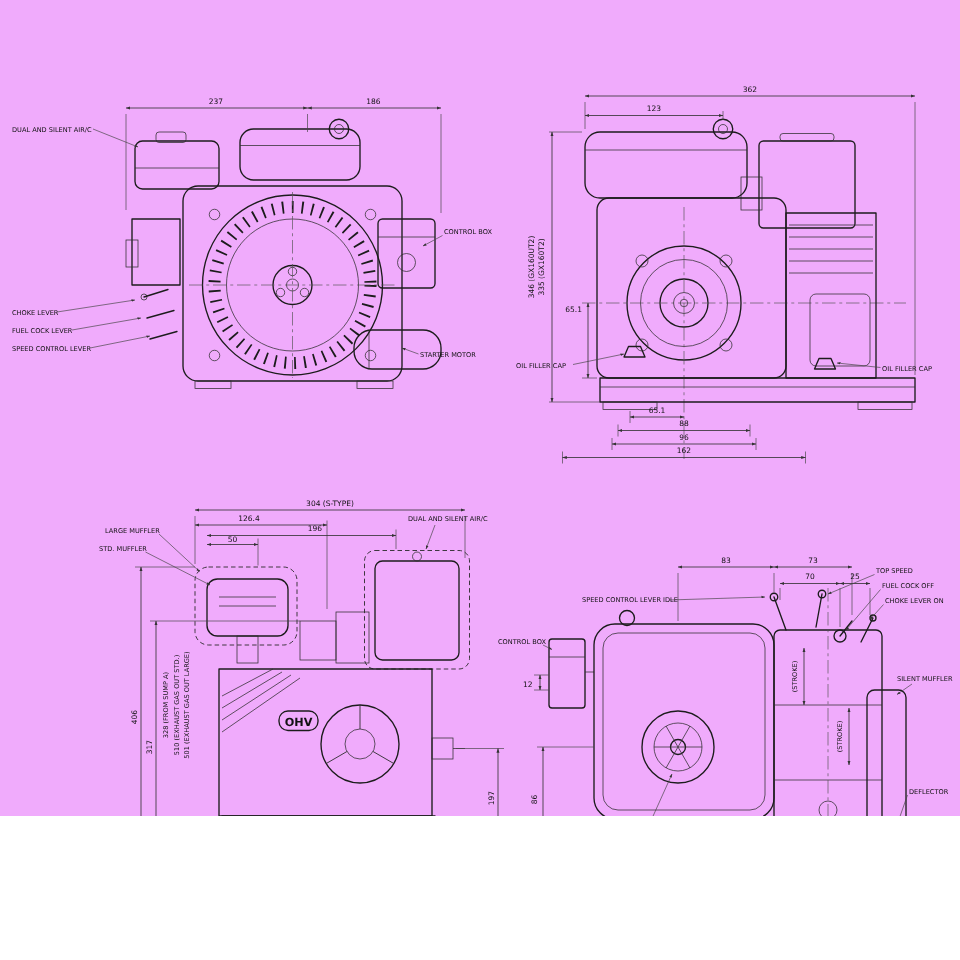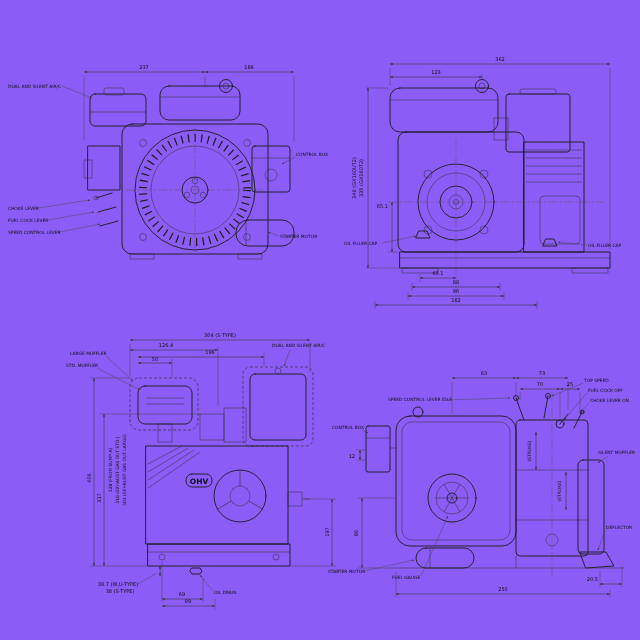--- a/index.html
+++ b/index.html
@@ -1,16 +1,16 @@
 <!DOCTYPE html>
 <html><head>
 <meta charset="utf-8">
 <style>
   html,body{margin:0;padding:0;background:#fff;}
-  .canvas{position:relative;width:640px;height:640px;background:#8b5cf6;overflow:hidden;}
+  .canvas{position:relative;width:640px;height:544px;background:#f0abfc;overflow:hidden;}
   svg{display:block;}
   
   .ln{fill:none;stroke:#1c1c1c;stroke-width:0.9;stroke-linejoin:round;stroke-linecap:round;}
   .lt{fill:none;stroke:#2e2e2e;stroke-width:0.5;}
   .dm{fill:none;stroke:#333;stroke-width:0.55;}
   .ex{fill:none;stroke:#444;stroke-width:0.45;}
   .cl{fill:none;stroke:#555;stroke-width:0.45;stroke-dasharray:9 2.5 2 2.5;}
   .dash{fill:none;stroke:#2a2a2a;stroke-width:0.6;stroke-dasharray:3 2;}
   .tick{fill:none;stroke:#1c1c1c;stroke-width:8;stroke-dasharray:1.2 5.4;}
   .spokes{fill:none;stroke:#2e2e2e;stroke-width:0.6;}

